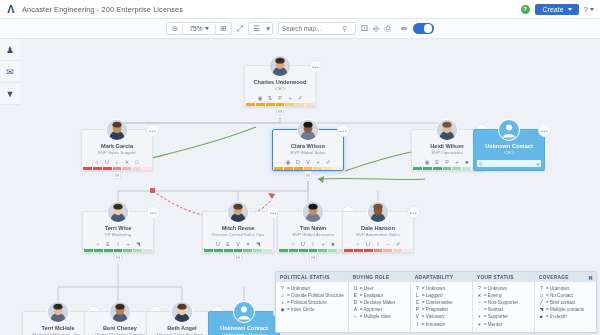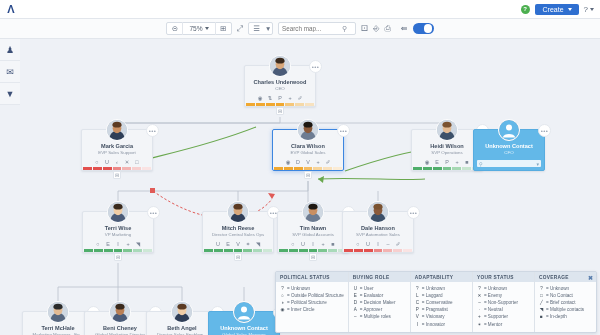--- a/index.html
+++ b/index.html
@@ -134,20 +134,21 @@
   .li b{ font-weight:normal; color:#46525f; min-width:5px; display:inline-block; text-align:center; }
   .legend-close{
     position:absolute; right:3px; top:2px; font-size:6px; color:#5b7fae; cursor:pointer; font-weight:bold;
   }
 </style>
 </head>
 <body>
 
 <div class="topbar">
   <div class="logo">Λ</div>
+  <div class="app-title">Ancaster Engineering - 200 Enterprise Licenses</div>
   <div class="topbar-right">
     <div class="help-badge">?</div>
     <div class="create-btn">
       <span>Create</span>
       <span class="caret"></span>
     </div>
     <div class="qmark">
       <span>?</span>
       <span class="caret"></span>
     </div>

